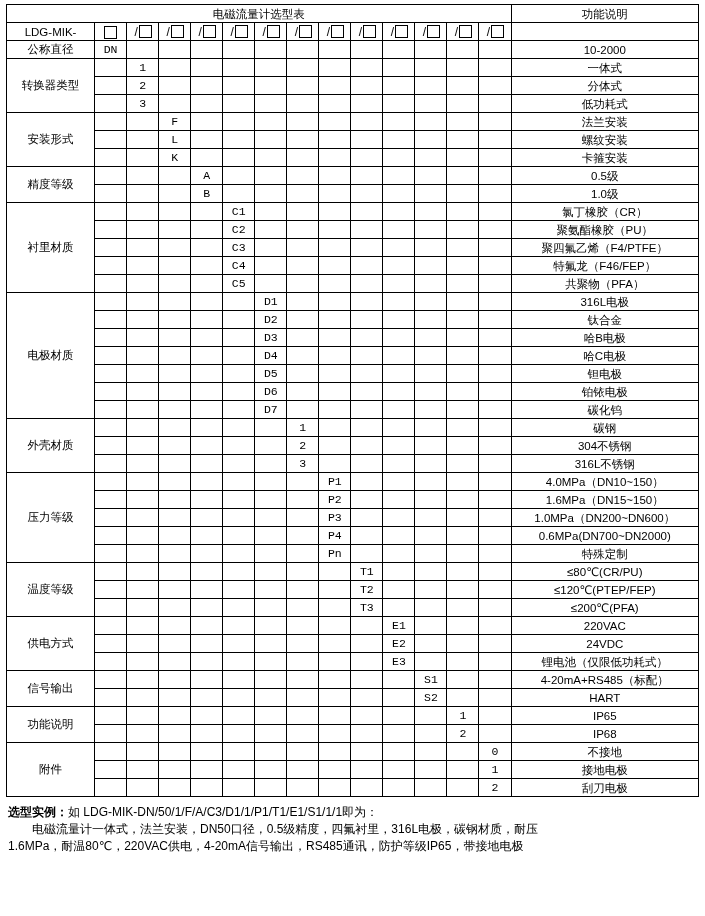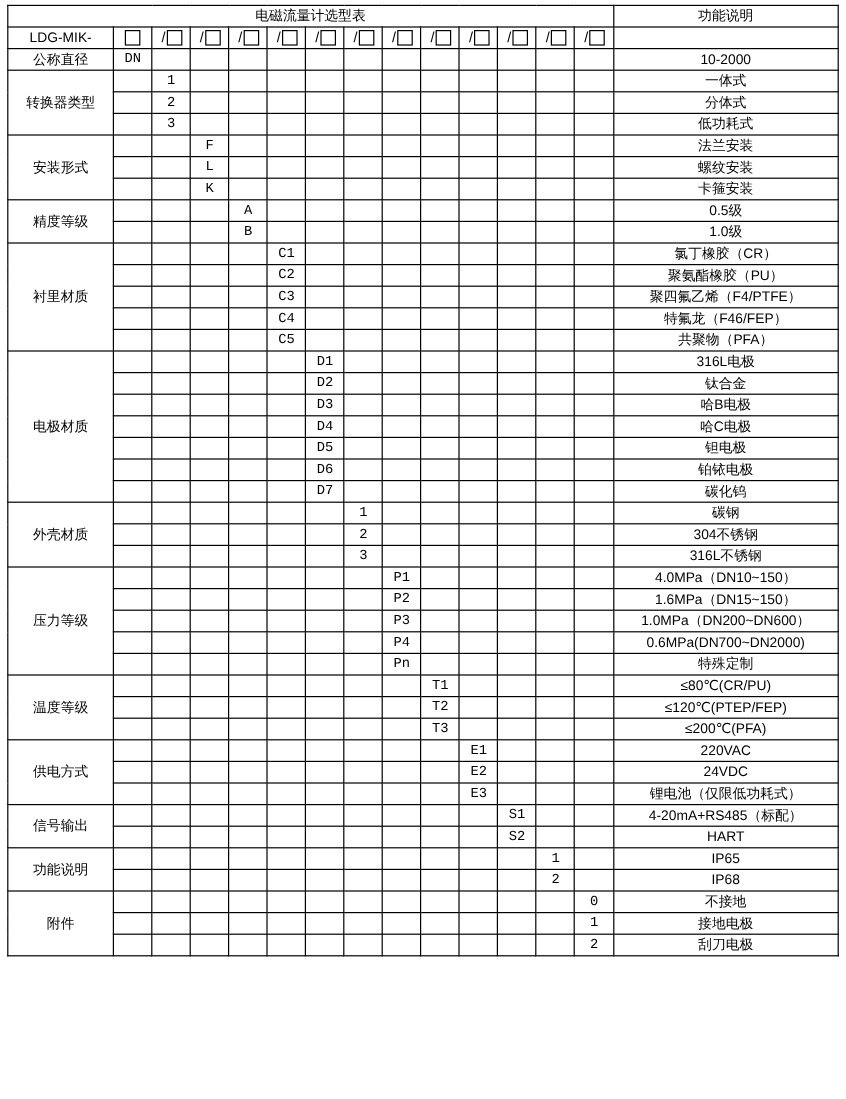--- a/index.html
+++ b/index.html
@@ -7,21 +7,21 @@
   .wrap{width:705px;box-sizing:border-box;padding:4px 6px 0 6px;}
   table.sel{border-collapse:collapse;width:693px;table-layout:fixed;}
   table.sel td{border:1px solid #000;font-size:11.5px;text-align:center;vertical-align:middle;padding:0;height:17px;line-height:16px;}
   td.lbl{font-size:12.5px;margin-top:26px;}
   td.desc{font-size:11.5px;white-space:nowrap;}
   td.head{font-size:13px;height:22px;}
   .code{font-size:11px;font-family:Liberation Mono, monospace;}
   .slashcell{font-size:11px;letter-spacing:0;}
   .box{display:inline-block;width:11px;height:11px;border:1px solid #000;vertical-align:middle;}
   .sl{display:inline-block;padding:0 1px;font-size:12px;vertical-align:middle;}
-  .leftlbl{text-align:center;}
+  .leftlbl{text-align:center;font-family:Liberation Mono, monospace;}
   .notes{margin-top:7px;font-size:12px;line-height:17px;padding-left:2px;}
   .notes b{font-weight:bold;}
   .note2{text-indent:24px;}
   .nowrap{white-space:nowrap;}
 </style>
 </head>
 <body>
 
 <div class="wrap">
   <table class="sel">
@@ -745,13 +745,20 @@
           <td></td>
           <td></td>
           <td></td>
           <td></td>
           <td class="code">2</td>
           <td class="desc">刮刀电极</td>
         </tr>
       </tbody>
   </table>
 
+  <div class="notes">
+    <div>
+      <b>选型实例：</b><span>如 LDG-MIK-DN/50/1/F/A/C3/D1/1/P1/T1/E1/S1/1/1即为：</span>
+    </div>
+    <div class="note2 nowrap">电磁流量计一体式，法兰安装，DN50口径，0.5级精度，四氟衬里，316L电极，碳钢材质，耐压</div>
+    <div class="nowrap">1.6MPa，耐温80℃，220VAC供电，4-20mA信号输出，RS485通讯，防护等级IP65，带接地电极</div>
+  </div>
 </div>
 
 </body></html>

